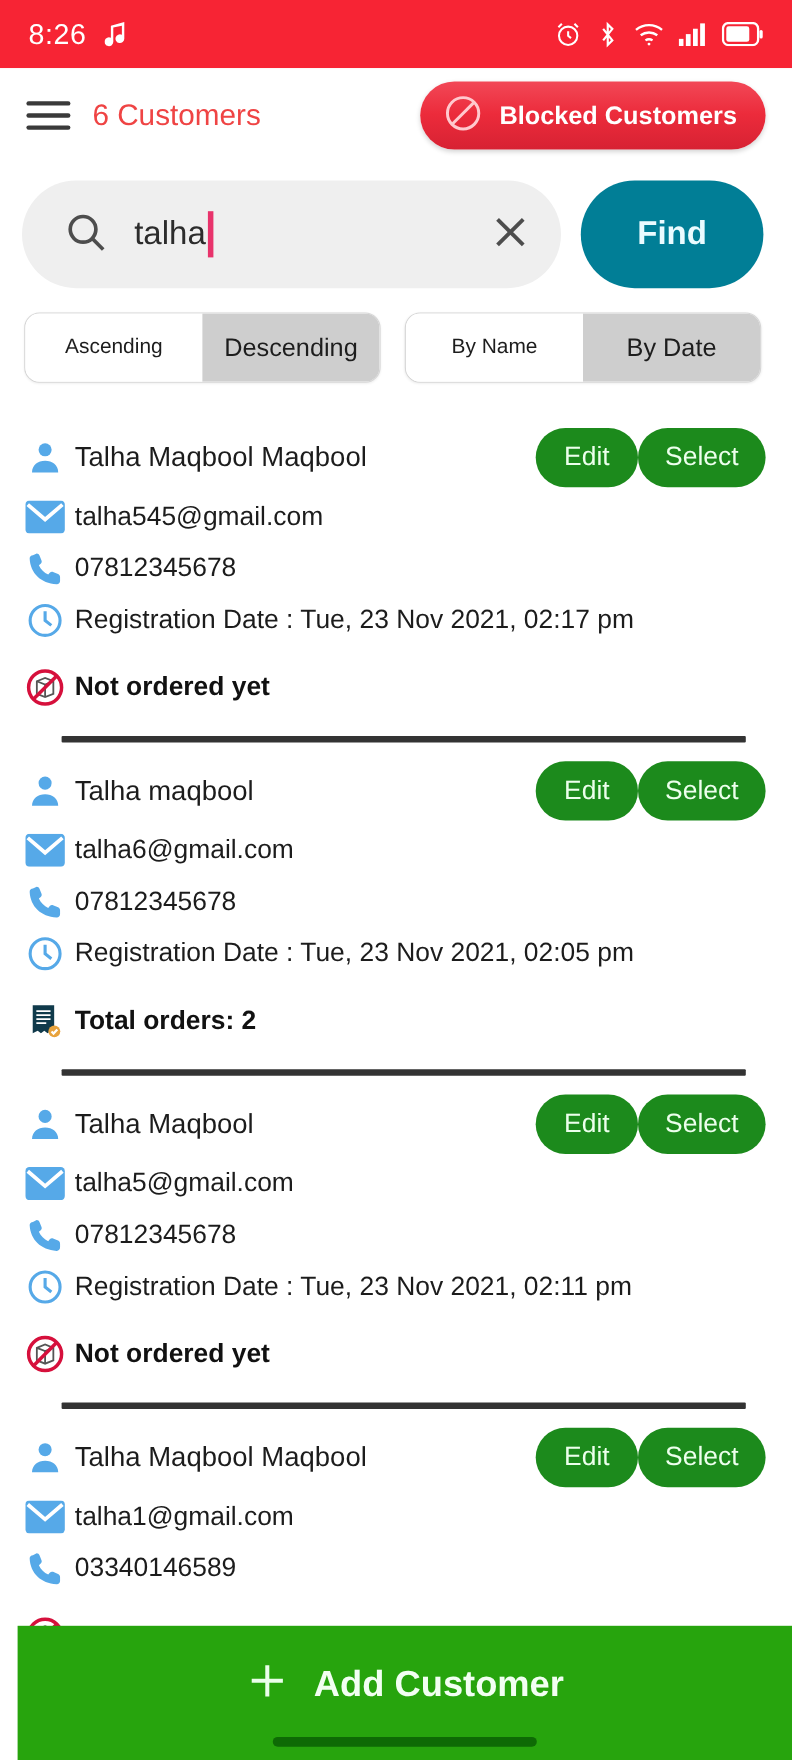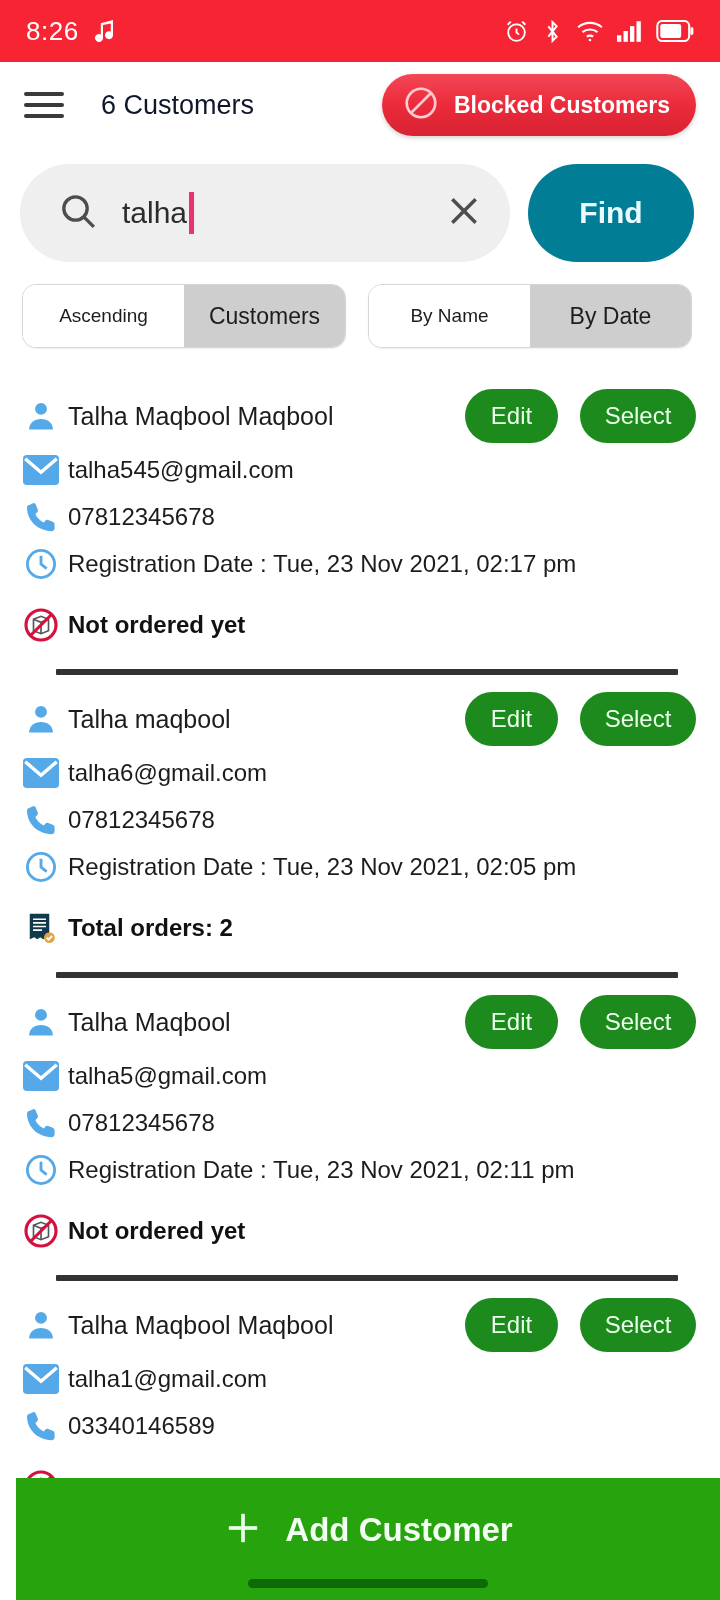--- a/index.html
+++ b/index.html
@@ -22,21 +22,21 @@
   .sb-right { display:flex; align-items:center; gap:13px; }
   .sb-right svg, .sb-left svg { display:block; }
 
   
   .header {
     height:86px; display:flex; align-items:center; padding:0 24px;
     background:#fff;
   }
   .hamburger { width:40px; display:flex; flex-direction:column; gap:7px; cursor:pointer; }
   .hamburger span { display:block; height:4px; background:#3a3a3a; border-radius:2px; }
-  .header-title { font-size:27px; color:#0f172a; margin-left:37px; white-space:nowrap; }
+  .header-title { font-size:27px; color:#ef4444; margin-left:20px; white-space:nowrap; }
   .blocked-btn {
     margin-left:auto; height:62px; min-width:303px;
     background:linear-gradient(180deg,#F24857 0%,#EC2B3B 48%,#D72233 100%);
     border-radius:34px; color:#fff;
     display:flex; align-items:center; justify-content:center; gap:14px;
     padding:0 26px 0 20px; cursor:pointer;
     box-shadow:0 2px 5px rgba(0,0,0,.18);
   }
   .blocked-btn .lbl { font-size:23px; font-weight:bold; white-space:nowrap; }
 
@@ -69,21 +69,21 @@
   .seg-opt.active { background:#CECECE; font-size:23px; }
 
   
   .list { position:absolute; top:386px; left:0; right:0; bottom:0; overflow:hidden; }
   .card { padding:0 0 0 14px; }
   .row { display:flex; align-items:center; min-height:47px; }
   .row .ic { width:54px; flex:0 0 54px; display:flex; align-items:center; justify-content:center; }
   .row .tx { font-size:24px; color:#1c1c1c; }
   .row-name { min-height:60px; position:relative; }
   .row-name .tx { font-size:25px; }
-  .actions { position:absolute; right:24px; top:50%; transform:translateY(-50%); display:flex; gap:22px; }
+  .actions { position:absolute; right:24px; top:50%; transform:translateY(-50%); display:flex; }
   .pill {
     background:#1C8A1C; color:#ECFFEC; border-radius:28px;
     height:54px; display:flex; align-items:center; justify-content:center;
     font-size:24px; cursor:pointer; padding:0 18px;
   }
   .pill.edit { width:93px; }
   .pill.select { width:116px; }
   .row-status { min-height:64px; margin-top:6px; }
   .row-status .tx { font-weight:bold; font-size:24px; color:#111; }
   .divider { height:6px; background:#333; margin:12px 42px 14px 42px; border-radius:1px; }
@@ -188,21 +188,21 @@
             <line x1="19" y1="5" x2="5" y2="19"></line>
         </svg>
       </span>
     </div>
     <div class="find-btn">Find</div>
   </div>
 
   <div class="toggles">
     <div class="seg">
       <div class="seg-opt">Ascending</div>
-      <div class="seg-opt active">Customers</div>
+      <div class="seg-opt active">Descending</div>
     </div>
     <div class="seg">
       <div class="seg-opt">By Name</div>
       <div class="seg-opt active">By Date</div>
     </div>
   </div>
 
   <div class="list">
 
     <div class="card">

